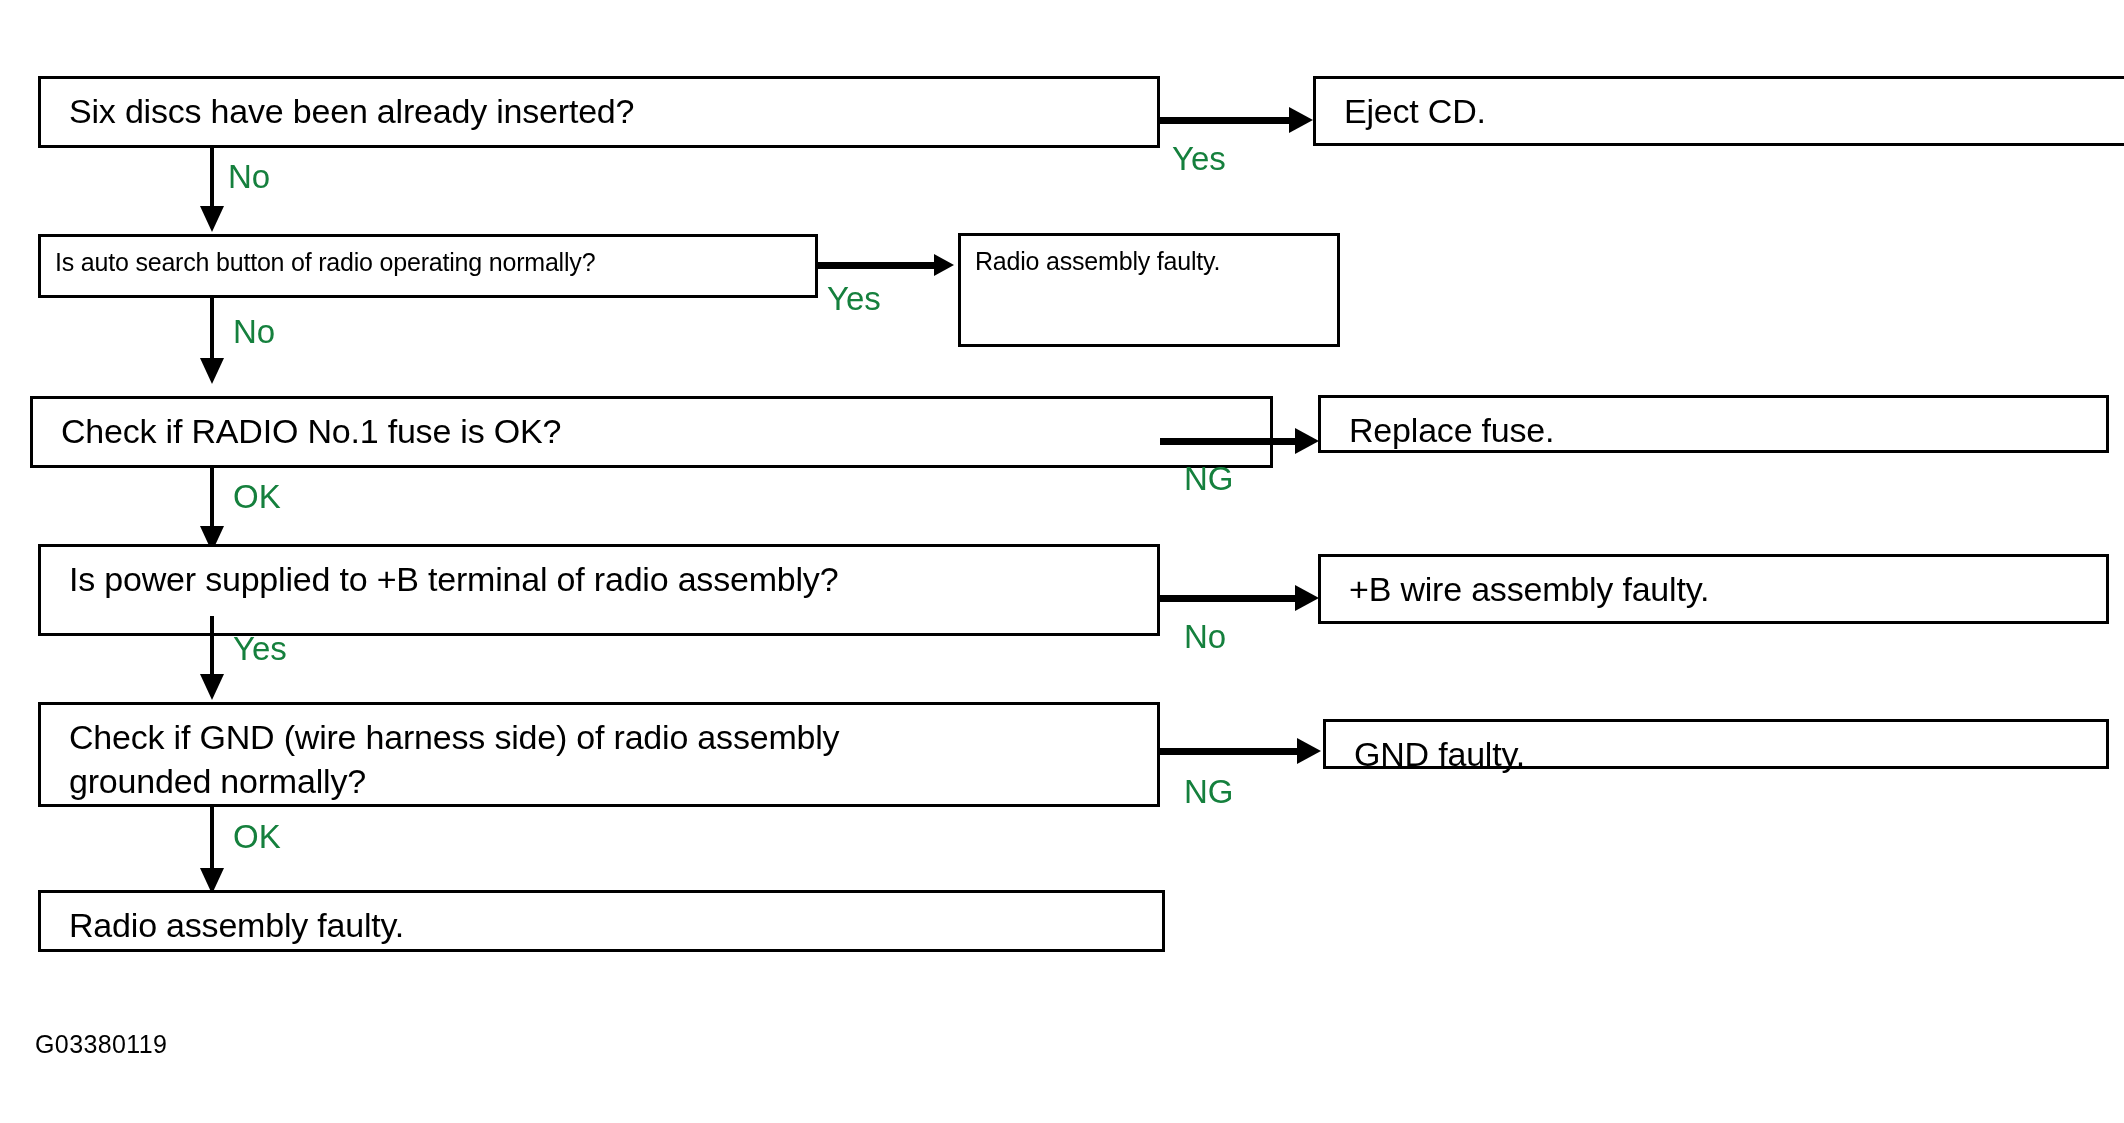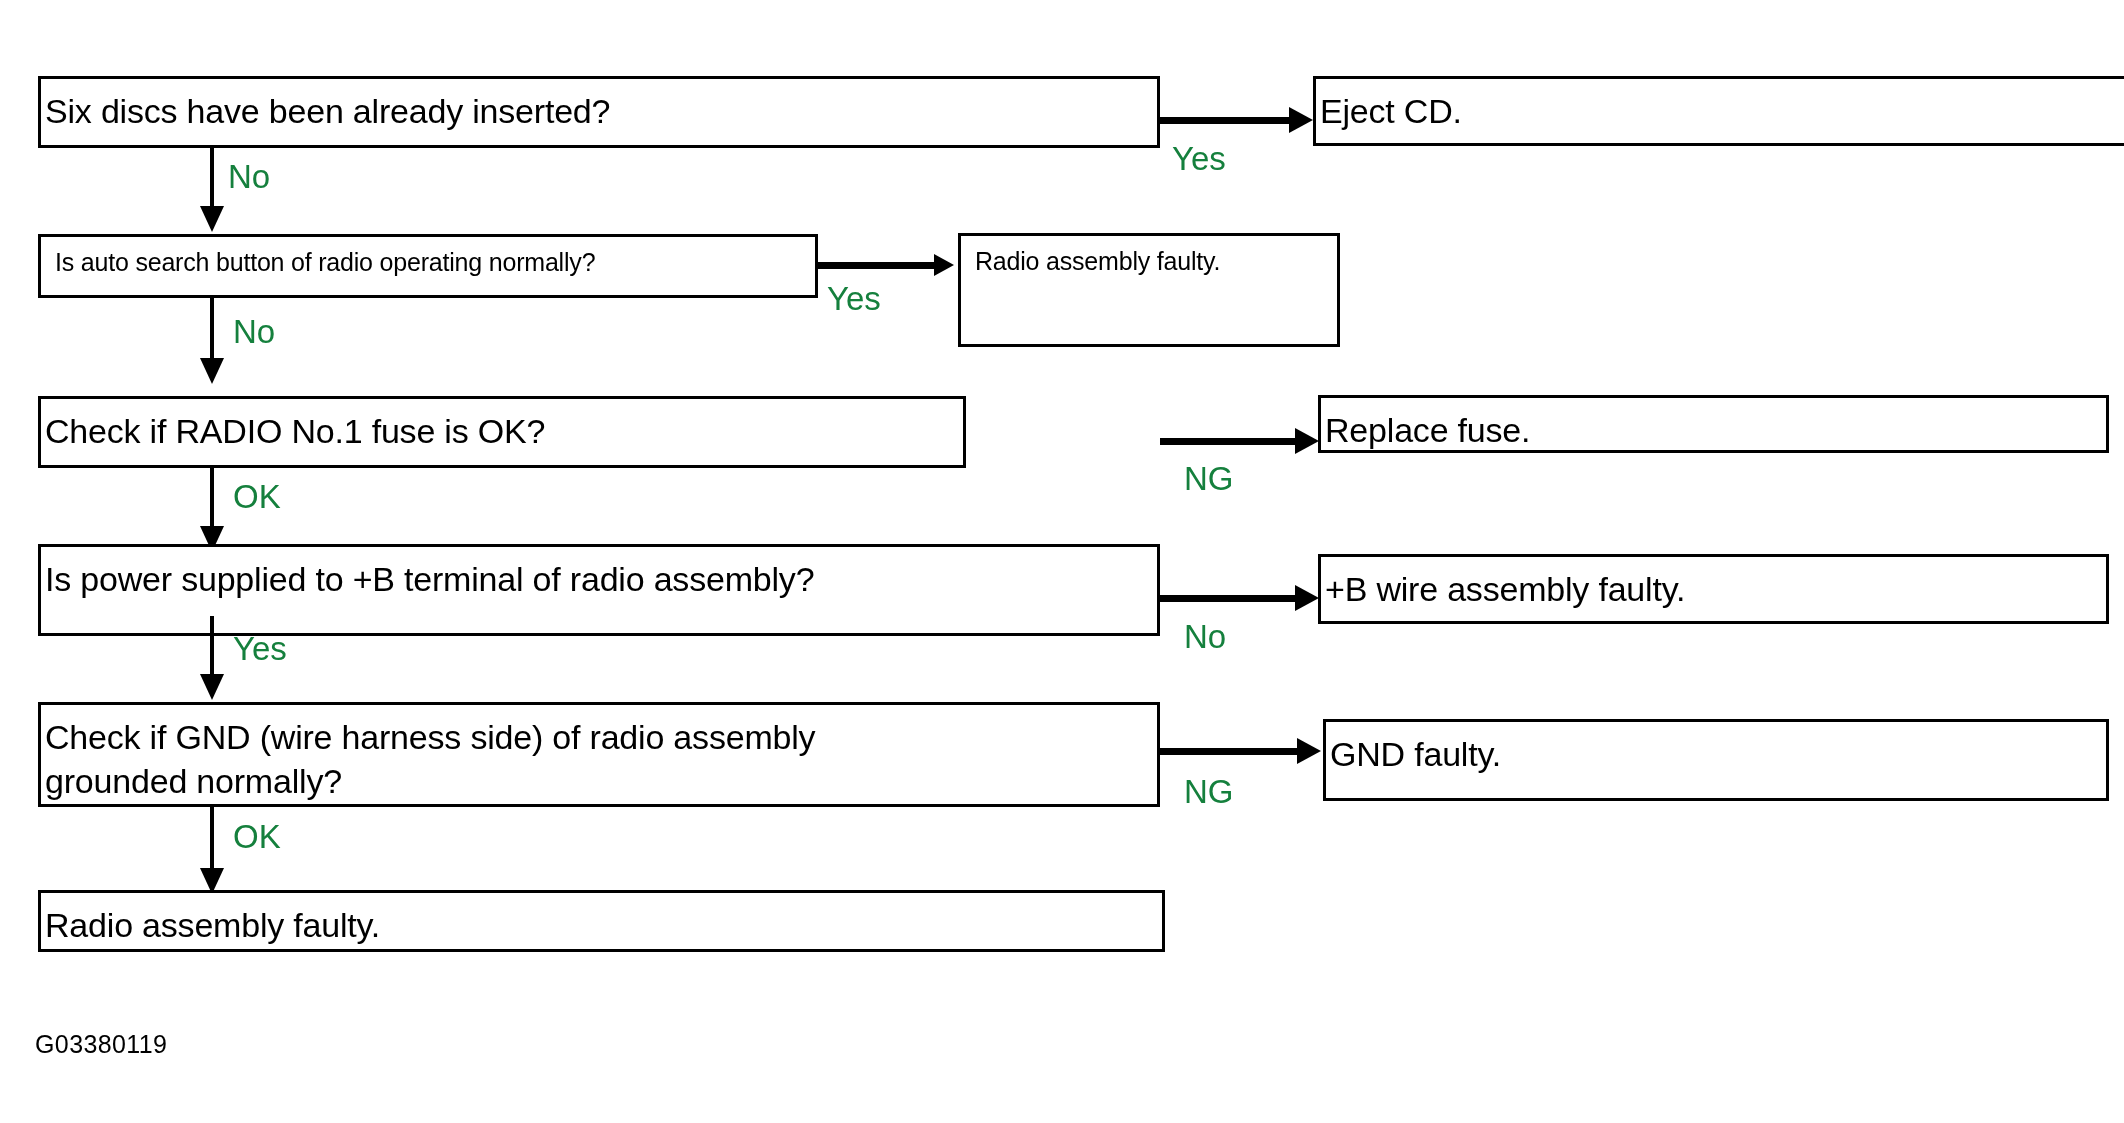--- a/index.html
+++ b/index.html
@@ -19,21 +19,21 @@
     background: #ffffff;
     overflow: hidden;
   }
   .box {
     position: absolute;
     box-sizing: border-box;
     border: 3px solid #000000;
     background: #ffffff;
     display: flex;
     align-items: flex-start;
-    padding: 10px 16px 0 4px;
+    padding: 10px 16px 0 28px;
   }
   .box .box-text {
     font-family: "Liberation Sans", sans-serif;
     color: #000000;
     line-height: 1.30;
     letter-spacing: -0.2px;
     white-space: pre-line;
   }
   .box.size-lg .box-text { font-size: 34px; }
   .box.size-sm .box-text { font-size: 25px; }
@@ -119,21 +119,21 @@
   </div>
 
   <div class="hline" style="left:818px; top:262px; width:118px;"></div>
   <div class="arrow-right small" style="left:934px; top:254px;"></div>
   <div class="edge-label" style="left:827px; top:282px;">Yes</div>
 
   <div class="vline thin" style="left:210px; top:298px; height:70px;"></div>
   <div class="arrow-down" style="left:200px; top:358px;"></div>
   <div class="edge-label" style="left:233px; top:315px;">No</div>
 
-  <div class="box size-lg" style="left:38px; top:396px; width:928px; height:72px;text-align:right;">
+  <div class="box size-lg" style="left:30px; top:396px; width:1243px; height:72px;text-align:right;">
     <span class="box-text">Check if RADIO No.1 fuse is OK?</span>
   </div>
 
   <div class="box size-lg" style="left:1318px; top:395px; width:791px; height:58px;">
     <span class="box-text">Replace fuse.</span>
   </div>
 
   <div class="hline" style="left:1160px; top:438px; width:138px;"></div>
   <div class="arrow-right" style="left:1295px; top:428px;"></div>
   <div class="edge-label" style="left:1184px; top:462px;">NG</div>
@@ -156,21 +156,21 @@
 
   <div class="vline thin" style="left:210px; top:616px; height:68px;"></div>
   <div class="arrow-down" style="left:200px; top:674px;"></div>
   <div class="edge-label" style="left:233px; top:632px;">Yes</div>
 
   <div class="box size-lg" style="left:38px; top:702px; width:1122px; height:105px;">
     <span class="box-text">Check if GND (wire harness side) of radio assembly
 grounded normally?</span>
   </div>
 
-  <div class="box size-lg" style="left:1323px; top:719px; width:786px; height:82px;">
+  <div class="box size-lg" style="left:1323px; top:719px; width:786px; height:50px;">
     <span class="box-text">GND faulty.</span>
   </div>
 
   <div class="hline" style="left:1160px; top:748px; width:140px;"></div>
   <div class="arrow-right" style="left:1297px; top:738px;"></div>
   <div class="edge-label" style="left:1184px; top:775px;">NG</div>
 
   <div class="vline thin" style="left:210px; top:807px; height:72px;"></div>
   <div class="arrow-down" style="left:200px; top:868px;"></div>
   <div class="edge-label" style="left:233px; top:820px;">OK</div>

